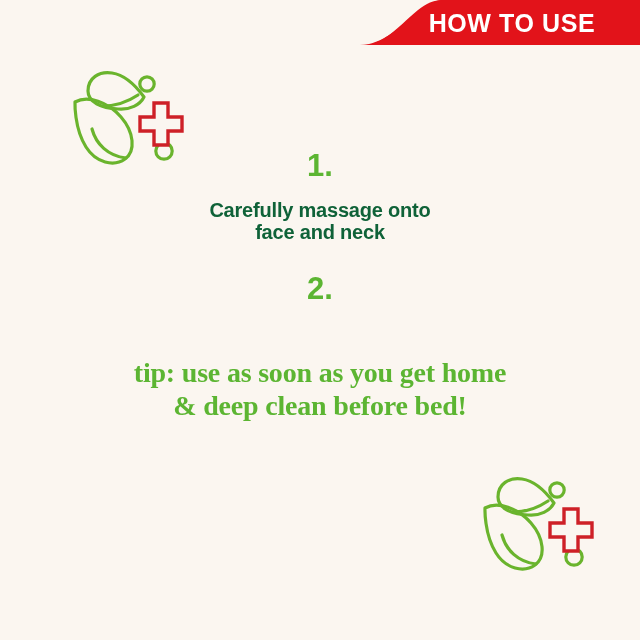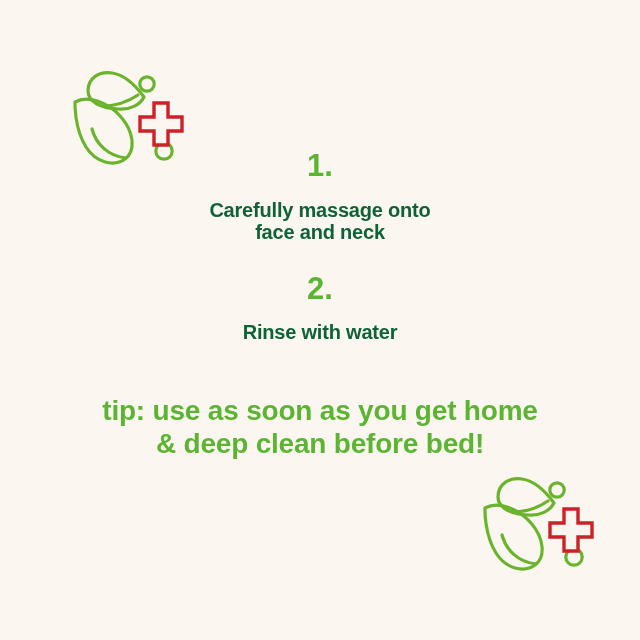--- a/index.html
+++ b/index.html
@@ -109,33 +109,41 @@
     margin-top: 16px;
     white-space: pre-line;
   }
 
   #step-1 { margin-top: 150px; }
   #step-2 { margin-top: 30px; }
 
   #tip {
     margin-top: 52px;
     color: #5CB532;
-    font-family: Liberation Sans, sans-serif;
+    font-family: Liberation Serif, serif;
     font-weight: bold;
     font-size: 28px;
     line-height: 1.17;
     letter-spacing: -0.2px;
     white-space: pre-line;
   }
 </style>
 </head>
 <body>
 
 <div id="poster">
 
+  <div id="banner">
+    <svg viewBox="0 0 300 48" xmlns="http://www.w3.org/2000/svg">
+      <path d="M300,0 L300,45 L26,45 C26,45 34,44.6 44,38.5 C56,31 68,18 78,10 C86,3.6 94,0 102,0 Z" fill="#E2131A"></path>
+      <path d="M102,0 L18,0 C18,0 26,0.4 36,6.5 C48,14 60,27 70,35 C78,41.4 86,45 94,45 L26,45 C26,45 34,44.6 44,38.5 C56,31 68,18 78,10 C86,3.6 94,0 102,0 Z" fill="none"></path>
+      <path d="M300,0 L300,45 L20,45 C42,45 62,26 78,12 C90,2 96,0 104,0 Z" fill="#E2131A"></path>
+    </svg>
+    <div id="banner-label">HOW TO USE</div>
+  </div>
 
   <div class="leaf-badge" id="leaf-badge-top">
     <svg viewBox="0 0 118 110" xmlns="http://www.w3.org/2000/svg">
       <g fill="none" stroke="#6AB42D" stroke-width="3.2" stroke-linecap="round" stroke-linejoin="round">
 
         <path d="M20,29 C20,16 31,9 44,11 C58,13 68,24 76,35 C72,43 62,48 50,47 C33,46 20,40 20,29 Z"></path>
 
         <path d="M35,44 C45,44 58,41 70,33"></path>
 
         <path d="M7,40 C7,40 6,66 18,85 C28,101 46,105 57,97 C68,89 66,70 53,55 C40,40 20,33 7,40 Z"></path>
@@ -172,21 +180,20 @@
   <div id="content">
 
     <div class="step" id="step-1">
       <div class="step-number">1.</div>
       <div class="step-text">Carefully massage onto
 face and neck</div>
     </div>
 
     <div class="step" id="step-2">
       <div class="step-number">2.</div>
-      <div class="step-text">Rinse with water</div>
     </div>
 
     <div id="tip">tip: use as soon as you get home
 &amp; deep clean before bed!</div>
 
   </div>
 
 </div>
 
 </body></html>

